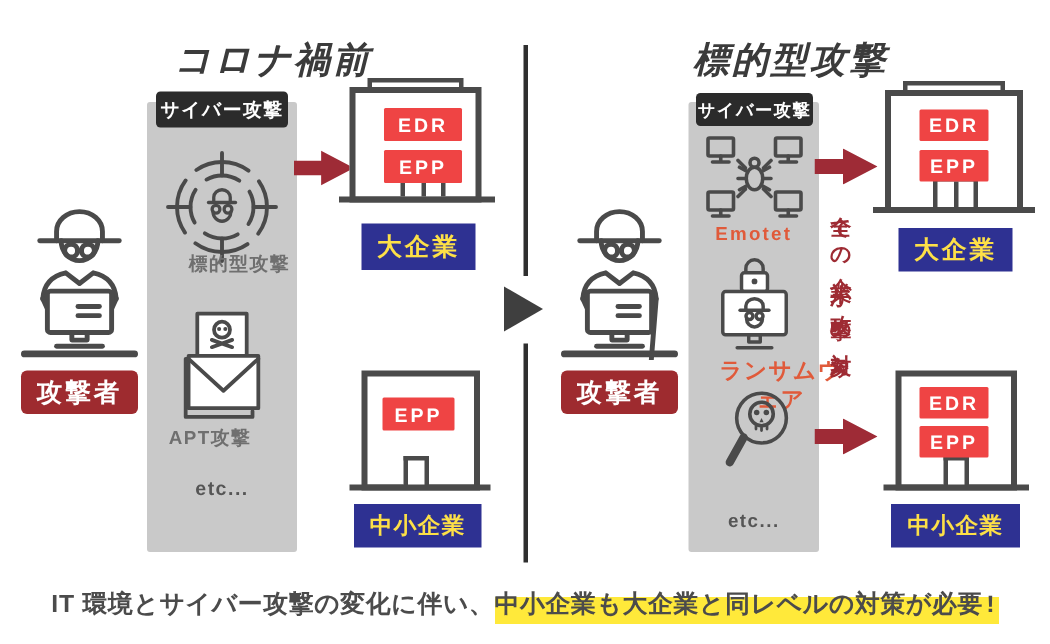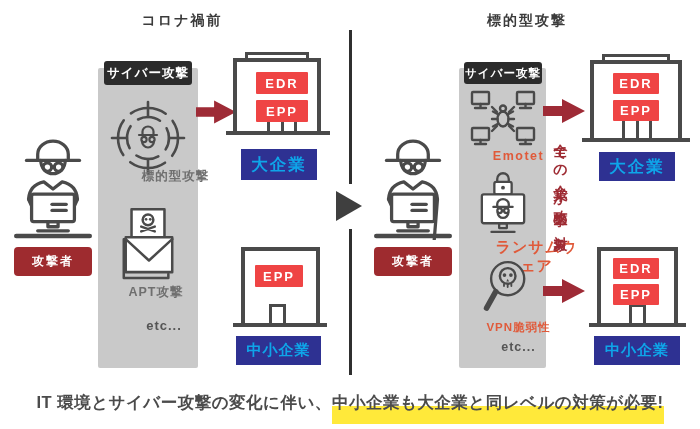--- a/index.html
+++ b/index.html
@@ -4,69 +4,69 @@
 <style>
   * { margin:0; padding:0; box-sizing:border-box; }
   html,body { background:#fff; }
   .canvas {
     position:relative; width:700px; height:429px; background:#ffffff;
     font-family:"Liberation Sans", sans-serif; overflow:hidden;
   }
   .abs { position:absolute; }
   .flexc { display:flex; align-items:center; justify-content:center; }
 
-  .col-title { top:12px; width:160px; text-align:center; font-size:14px; font-weight:bold;
-               color:#3b3b3b; letter-spacing:2px; }
+  .col-title { top:24px; width:160px; text-align:center; font-size:24px; font-weight:bold;
+               color:#3b3b3b; letter-spacing:2px;font-style:italic; }
   .t-before { left:102px; }
   .t-after  { left:447px; }
 
   .divider { left:349px; width:3px; background:#2f2f2f; }
   .div-top { top:30px; height:154px; }
   .div-bot { top:229px; height:146px; }
   .mid-tri { left:336px; top:191px; width:0; height:0;
              border-left:26px solid #3f3f3f; border-top:15px solid transparent;
              border-bottom:15px solid transparent; }
 
   .panel { top:68px; width:100px; height:300px; background:#c9c9c9; border-radius:2px; }
   .panel-before { left:98px; }
   .panel-after  { left:459px; width:87px; }
 
   .cyber-label { top:61px; height:24px; background:#2b2b2b; color:#fff; border-radius:3px;
                  font-weight:bold; letter-spacing:1px; }
   .cl-before { left:104px; width:88px; font-size:12.5px; }
   .cl-after  { left:464px; width:78px; font-size:11.5px; height:22px; top:62px; }
 
-  .panel-caption { text-align:center; font-weight:bold;margin-left:16px; }
+  .panel-caption { text-align:center; font-weight:bold; }
   .cap-gray   { color:#6f6f6f; }
   .cap-orange { color:#e05a3a; }
   .cap-etc    { color:#555555; letter-spacing:1px; }
 
   .attacker-label { top:247px; width:78px; height:29px; background:#9e2b2f; color:#fff;
-                    border-radius:4px; font-size:12px; font-weight:bold; letter-spacing:2px; }
+                    border-radius:4px; font-size:17px; font-weight:bold; letter-spacing:2px; }
   .al-before { left:14px; }
   .al-after  { left:374px; }
 
   .bldg { background:#fff; border:4px solid #4a4a4a; }
   .roof { background:#fff; border:3px solid #4a4a4a; height:10px; }
   .bline { background:#4a4a4a; height:4px; }
   .door { background:#fff; border:3px solid #4a4a4a; border-bottom:none; }
   .door.double::after { content:""; position:absolute; left:50%; top:0; bottom:0;
                         width:3px; margin-left:-1.5px; background:#4a4a4a; }
   .badge { background:#ef4444; color:#fff; font-weight:bold; font-size:13px;
            letter-spacing:2px; border-radius:1px; }
-  .co-label { background:#2e3192; color:#0ea5e9; font-weight:bold; letter-spacing:2px; }
+  .co-label { background:#2e3192; color:#fde047; font-weight:bold; letter-spacing:2px; }
 
   .vnote { left:550px; top:133px; width:22px; height:195px; writing-mode:vertical-rl;
            text-orientation:upright; color:#9e2b33; font-weight:bold; font-size:14px;
            letter-spacing:3px; line-height:22px; }
 
   .footer { top:392px; left:0; width:700px; text-align:center; font-size:16.5px;
             font-weight:bold; color:#4b4b4b; letter-spacing:0.5px; }
   .hl { background:linear-gradient(#ffe93a,#ffe93a) no-repeat left bottom / 100% 18px;
-        padding-bottom:13px; }
+        padding-bottom:3px;font-family:Liberation Mono, monospace; }
 
   svg { display:block; }
 </style>
 </head>
 <body>
 
 <div class="canvas">
 
   <div class="abs col-title t-before">コロナ禍前</div>
   <div class="abs col-title t-after">標的型攻撃</div>
@@ -218,21 +218,20 @@
     <g fill="none" stroke="#4a4a4a" stroke-width="2.6" stroke-linecap="round" stroke-linejoin="round">
       <circle cx="29" cy="22" r="18"></circle>
       <line x1="16" y1="36" x2="6" y2="54" stroke-width="6"></line>
       <circle cx="29" cy="19" r="8.5"></circle>
       <circle cx="25.5" cy="18" r="2" fill="#4a4a4a" stroke="none"></circle>
       <circle cx="32.5" cy="18" r="2" fill="#4a4a4a" stroke="none"></circle>
       <path d="M29 22 l-1.5 3 h3 z" fill="#4a4a4a" stroke="none"></path>
       <path d="M25 28 v2 M29 29 v2 M33 28 v2" stroke-width="2"></path>
     </g>
   </svg>
-  <div class="abs panel-caption cap-orange" style="left:459px; top:320px; width:87px; font-size:11.5px; letter-spacing:1px;">VPN脆弱性</div>
   <div class="abs panel-caption cap-etc" style="left:459px; top:340px; width:87px; font-size:12.5px;">etc...</div>
 
   <div class="abs vnote">全ての企業が攻撃の対象</div>
 
   <svg class="abs" style="left:543px; top:99px;" width="42" height="24" viewBox="0 0 42 24">
     <path d="M0 7 h19 v-7 l23 12 -23 12 v-7 h-19 z" fill="#9e2b36"></path>
   </svg>
   <svg class="abs" style="left:543px; top:279px;" width="42" height="24" viewBox="0 0 42 24">
     <path d="M0 7 h19 v-7 l23 12 -23 12 v-7 h-19 z" fill="#9e2b36"></path>
   </svg>

